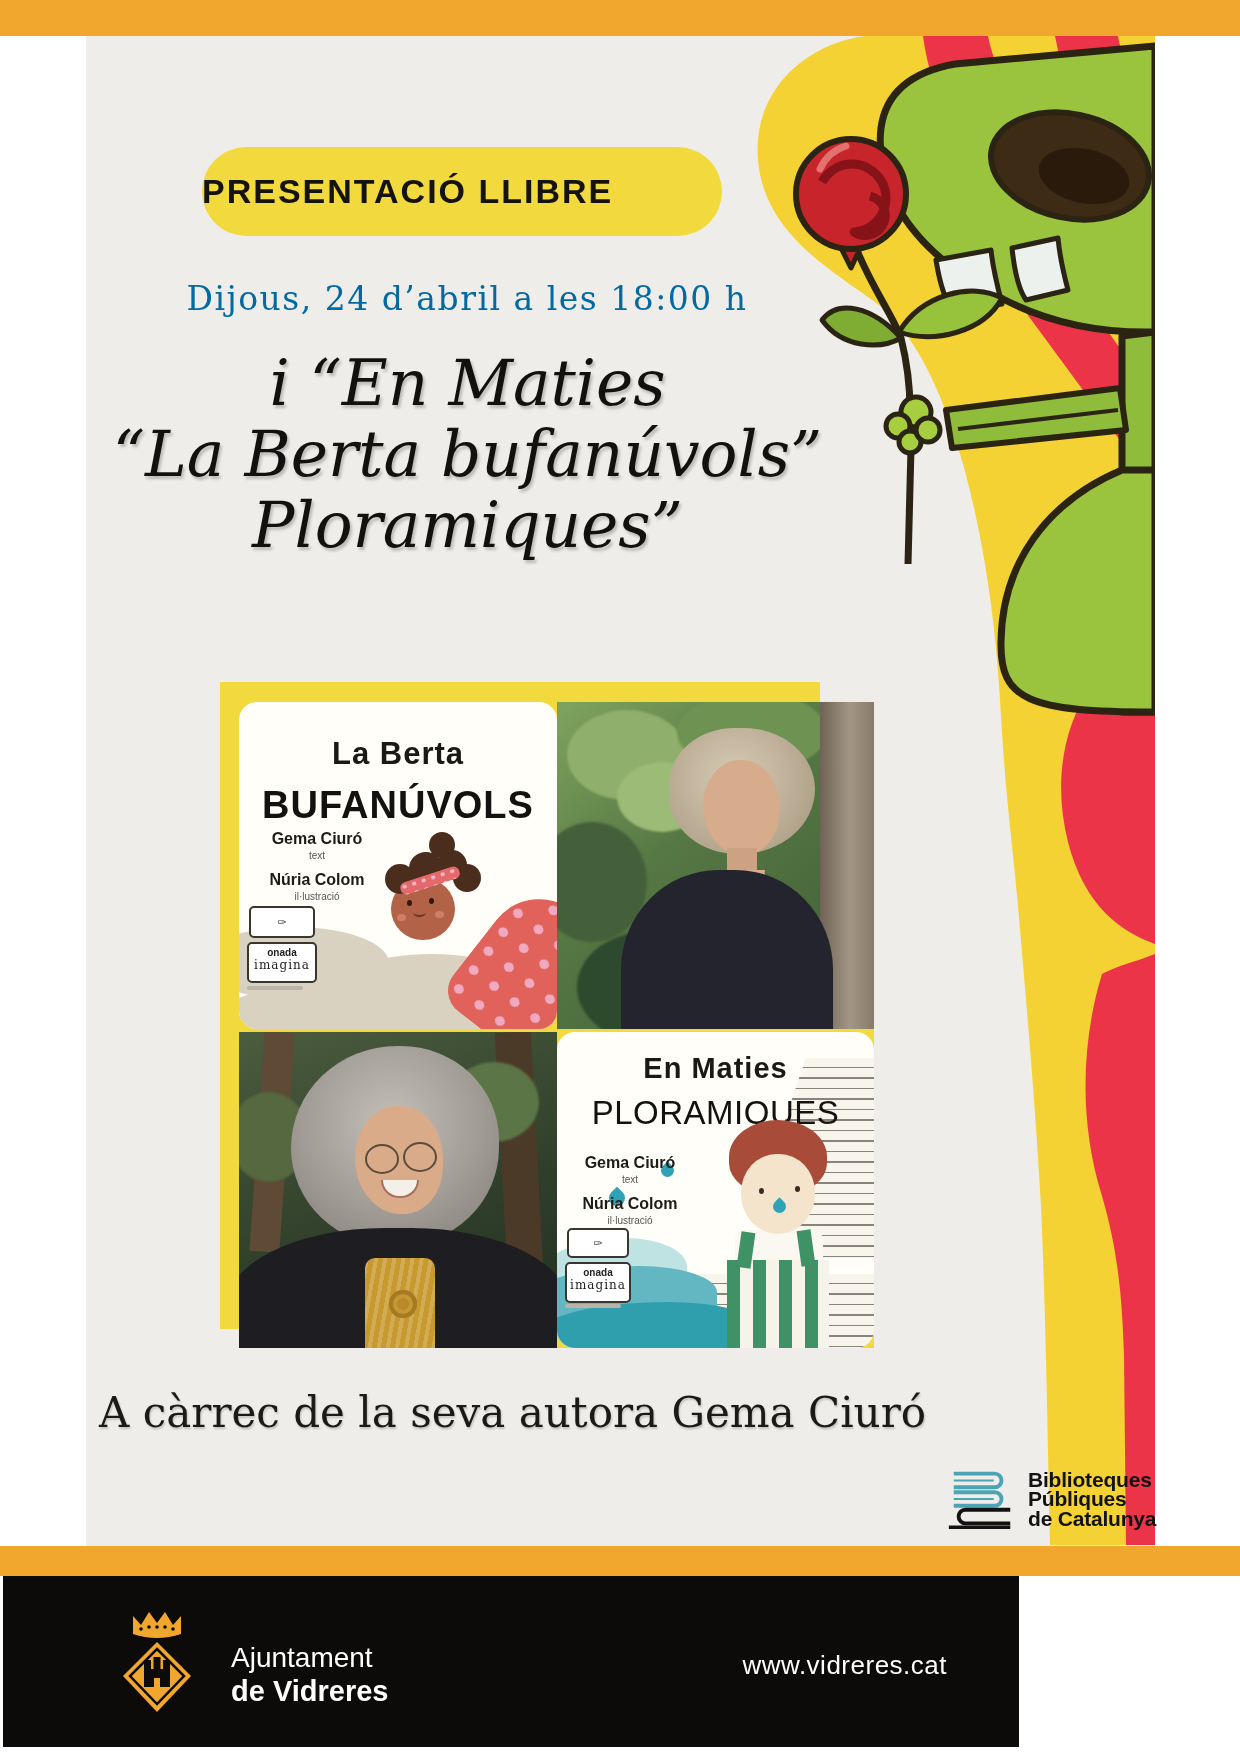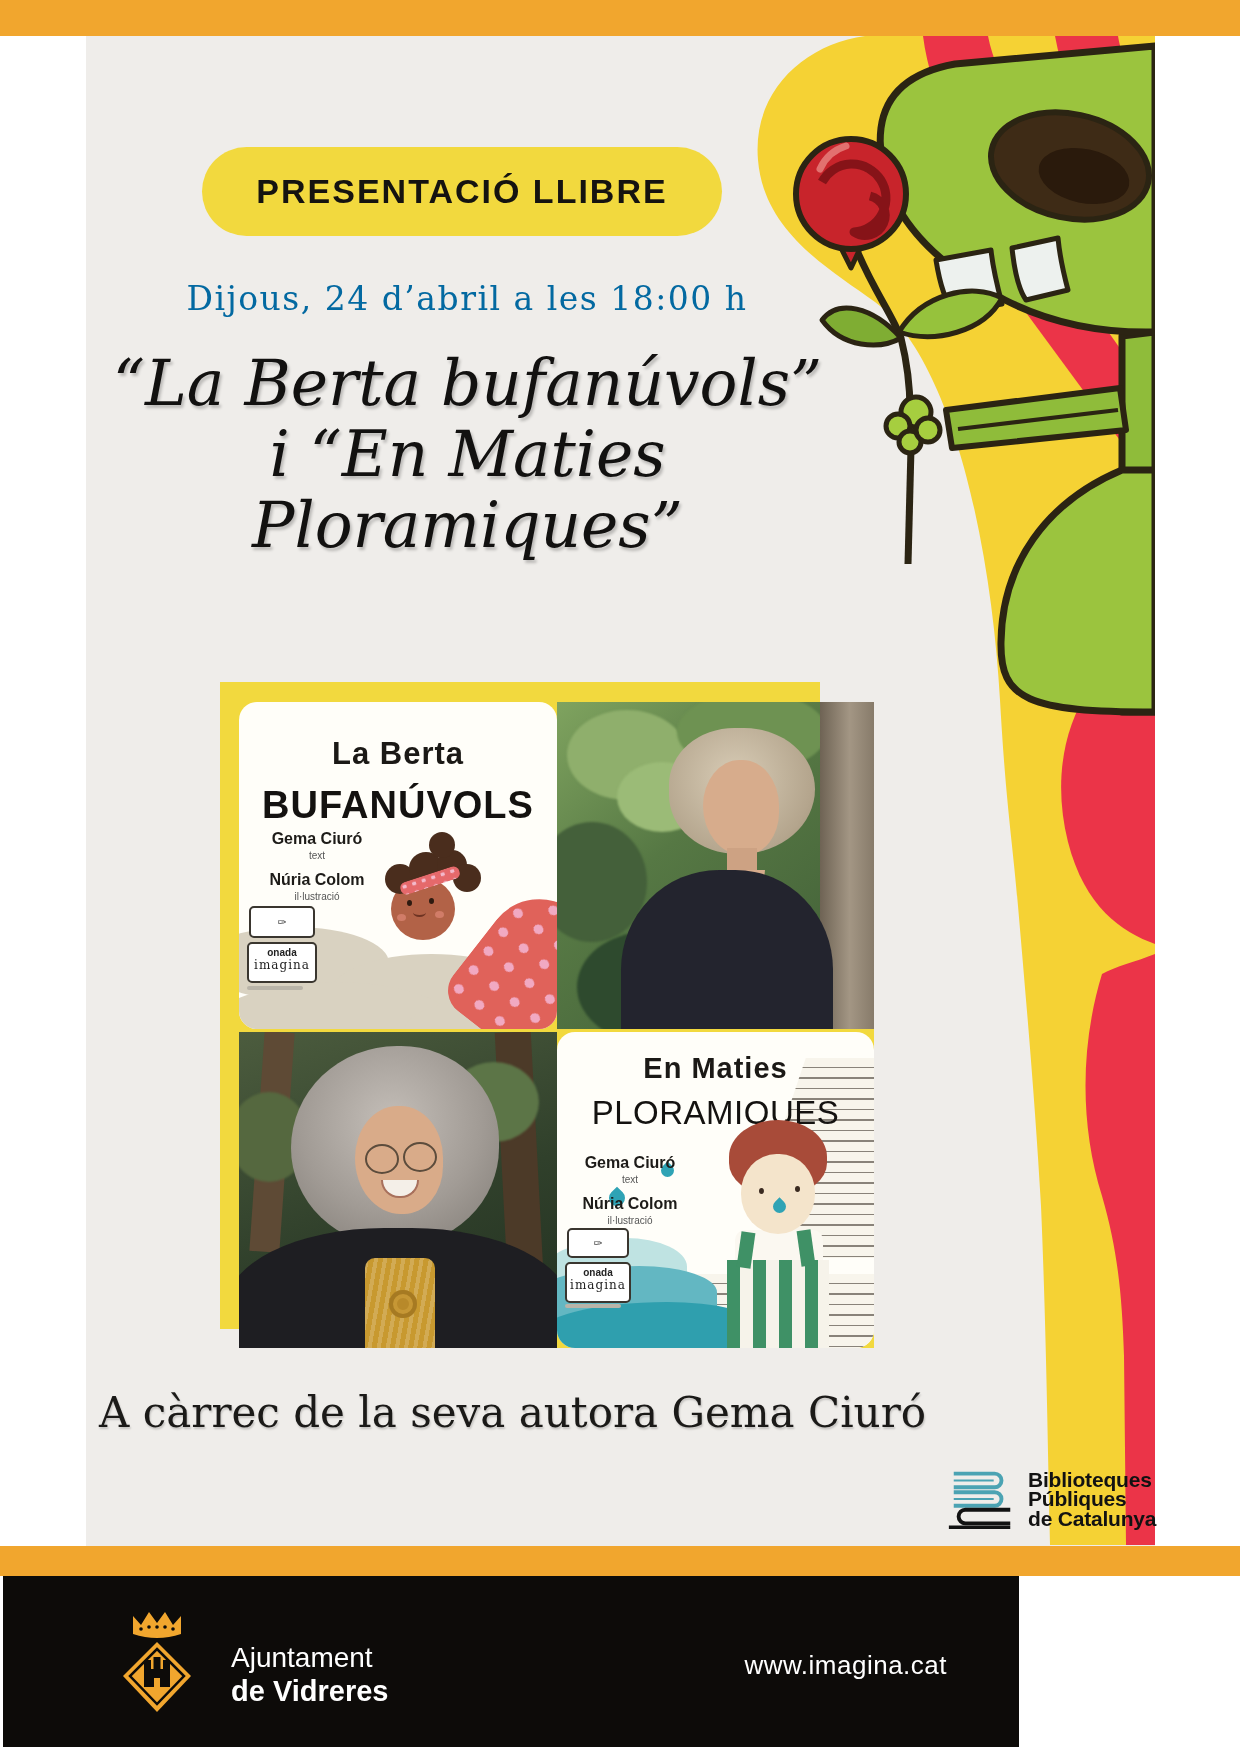--- a/index.html
+++ b/index.html
@@ -10,21 +10,21 @@
   
   .top-bar{left:0;top:0;width:1240px;height:36px;background:#F1A62E;z-index:4;}
   .bottom-bar{left:0;top:1546px;width:1240px;height:30px;background:#F1A62E;z-index:4;}
   .content-bg{left:86px;top:36px;width:1069px;height:1510px;background:#EFEDEA;z-index:0;}
 
   
   .right-deco{left:750px;top:36px;width:405px;height:1509px;z-index:1;}
 
   
   .badge{left:202px;top:147px;width:520px;height:89px;border-radius:45px;background:#F2D93E;
-         display:flex;align-items:center;justify-content:center;z-index:2;}
+         display:flex;align-items:center;justify-content:flex-start;z-index:2;}
   .badge span{font-weight:700;font-size:34px;letter-spacing:2px;color:#151310;}
 
   
   .date{left:132px;top:279px;width:670px;text-align:center;z-index:2;
         font-family:"DejaVu Serif",serif;font-size:33px;letter-spacing:1.5px;color:#0369a1;}
 
   
   .script-title{left:95px;top:348px;width:745px;text-align:center;z-index:2;
         font-family:"DejaVu Serif",serif;font-style:italic;font-weight:500;
         font-size:63px;line-height:71px;color:#121110;
@@ -193,22 +193,22 @@
 
   <div class="abs top-bar"></div>
 
   <div class="abs badge">
     <span>PRESENTACIÓ LLIBRE</span>
   </div>
 
   <div class="abs date">Dijous, 24 d’abril a les 18:00 h</div>
 
   <div class="abs script-title">
+    <div>i “En Maties</div>
     <div>“La Berta bufanúvols”</div>
-    <div>i “En Maties</div>
     <div>Ploramiques”</div>
   </div>
 
   <div class="abs collage-frame"></div>
 
   <div class="abs collage">
 
     <div class="q q1 cover">
       <div class="cloud" style="left:-40px;top:225px;width:190px;height:72px;"></div>
       <div class="cloud" style="left:90px;top:252px;width:205px;height:82px;"></div>
@@ -339,16 +339,16 @@
       <rect x="25" y="63" width="26" height="18" fill="#0D0B09"></rect>
       <rect x="25" y="54" width="7" height="10" fill="#0D0B09"></rect>
       <rect x="34.5" y="51" width="7" height="13" fill="#0D0B09"></rect>
       <rect x="44" y="54" width="7" height="10" fill="#0D0B09"></rect>
       <rect x="35" y="72" width="6" height="9" fill="#F1A62E"></rect>
     </svg>
     <div class="org">
       <div class="l1">Ajuntament</div>
       <div class="l2">de Vidreres</div>
     </div>
-    <div class="website">www.imagina.cat</div>
+    <div class="website">www.vidreres.cat</div>
   </div>
 
 </div>
 
 </body></html>

